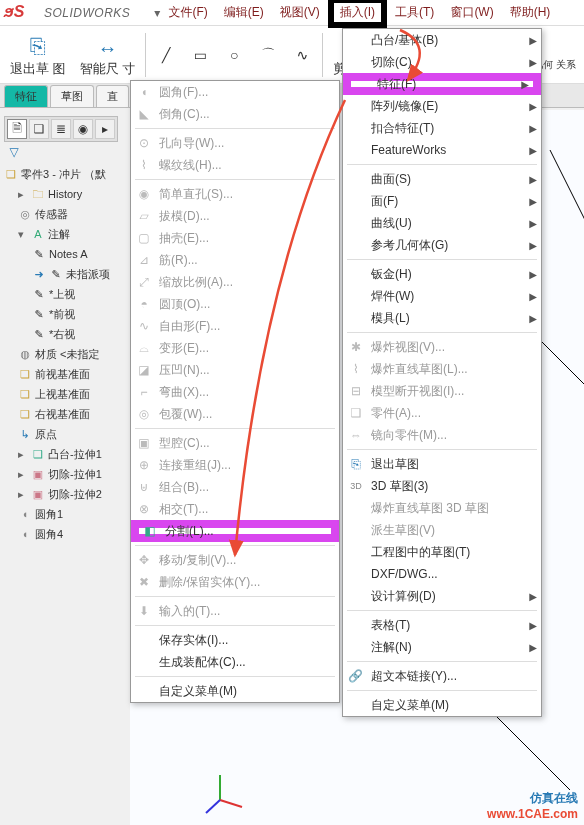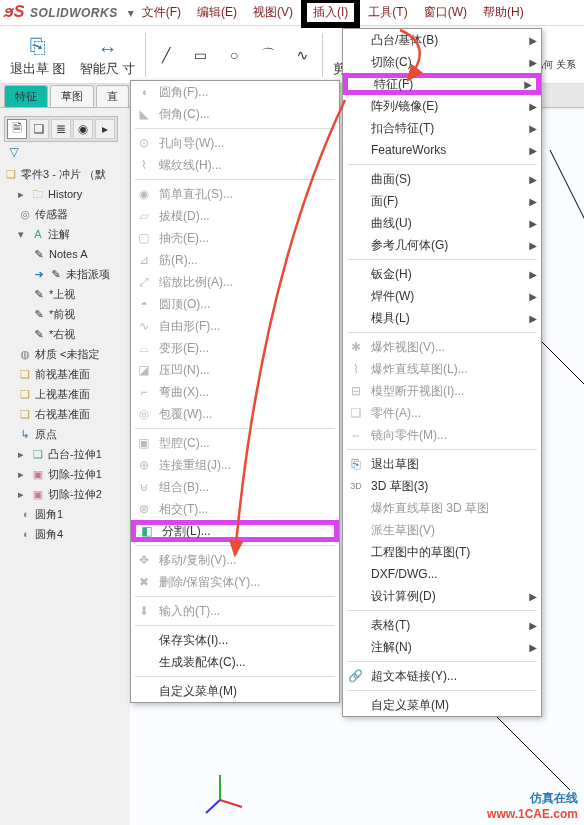--- a/index.html
+++ b/index.html
@@ -1,20 +1,20 @@
 <!DOCTYPE html>
 <html><head>
 <meta charset="utf-8">
 <style>
 *{box-sizing:border-box;margin:0;padding:0;font-family:"Microsoft YaHei","SimSun",Arial,sans-serif}
 body{width:584px;height:825px;background:#f0f0f0;position:relative;overflow:hidden;font-size:12px;color:#333}
 .menubar{height:26px;display:flex;align-items:center;padding:0 4px;background:#fff;border-bottom:1px solid #ddd}
-.logo{display:flex;align-items:center;gap:6px}
+.logo{display:flex;align-items:center;gap:20px}
 .logo-icon{width:20px;height:20px;color:#d73a3a;font-weight:bold;font-style:italic;font-size:16px}
-.logo-text{font-weight:bold;font-style:italic;color:#666;letter-spacing:0.5px}
+.logo-text{font-weight:normal;font-style:italic;color:#666;letter-spacing:0.5px}
 .menubar .mitem{padding:3px 8px;cursor:pointer;color:#7f1d1d}
 .menubar .mitem.hl{border:6px solid #000000;padding:1px 6px}
 .menubar .dd{margin-left:4px;color:#666}
 .toolbar1{height:58px;display:flex;align-items:center;padding:2px 6px;background:#fff;border-bottom:1px solid #ddd;gap:6px}
 .tbtn{display:flex;flex-direction:column;align-items:center;padding:2px 4px;gap:1px;cursor:pointer;min-width:36px}
 .tbtn .ico{width:28px;height:28px;display:flex;align-items:center;justify-content:center;font-size:20px}
 .tbtn .lbl{font-size:13px;line-height:1.1;text-align:center}
 .tbtn.small{min-width:24px}
 .tbtn.small .ico{width:20px;height:20px;font-size:14px}
 .vsep{width:1px;height:44px;background:#ccc}
@@ -32,21 +32,21 @@
 .tree .indent2{padding-left:28px}
 .tree .tico{width:14px;height:14px;display:inline-flex;align-items:center;justify-content:center;flex-shrink:0}
 .tree .exp{width:10px;color:#666}
 .vport{position:absolute;left:130px;top:110px;right:0;bottom:0;background:#fafcff}
 .menu{position:absolute;background:#fff;border:1px solid #999;box-shadow:2px 2px 6px rgba(0,0,0,.25);font-size:12px;min-width:200px}
 .menu .mrow{display:flex;align-items:center;padding:3px 20px 3px 4px;gap:6px;cursor:pointer;position:relative;height:22px}
 .menu .mrow.disabled{color:#999}
 .menu .mico{width:18px;height:18px;display:inline-flex;align-items:center;justify-content:center;flex-shrink:0;color:#777}
 .menu .mrow.disabled .mico{color:#bbb}
 .menu .arrow{position:absolute;right:4px;color:#555;font-size:10px}
-.menu .mrow.hl{border:5px solid #d946ef;padding:1px 14px 1px 2px}
+.menu .mrow.hl{border:8px solid #d946ef;padding:1px 14px 1px 2px}
 .menu .msep{height:1px;background:#ddd;margin:3px 4px}
 .menu1{left:130px;top:80px;width:210px}
 .menu2{left:342px;top:28px;width:180px}
 .red-arrow{position:absolute;pointer-events:none}
 .watermark{position:absolute;right:6px;bottom:4px;text-align:right;font-size:12px}
 .watermark .l1{color:#2a7bb5;font-weight:bold}
 .watermark .l2{color:#e94b35;font-weight:bold}
 .triad{position:absolute;left:200px;bottom:10px;width:50px;height:50px}
 </style>
 </head>

